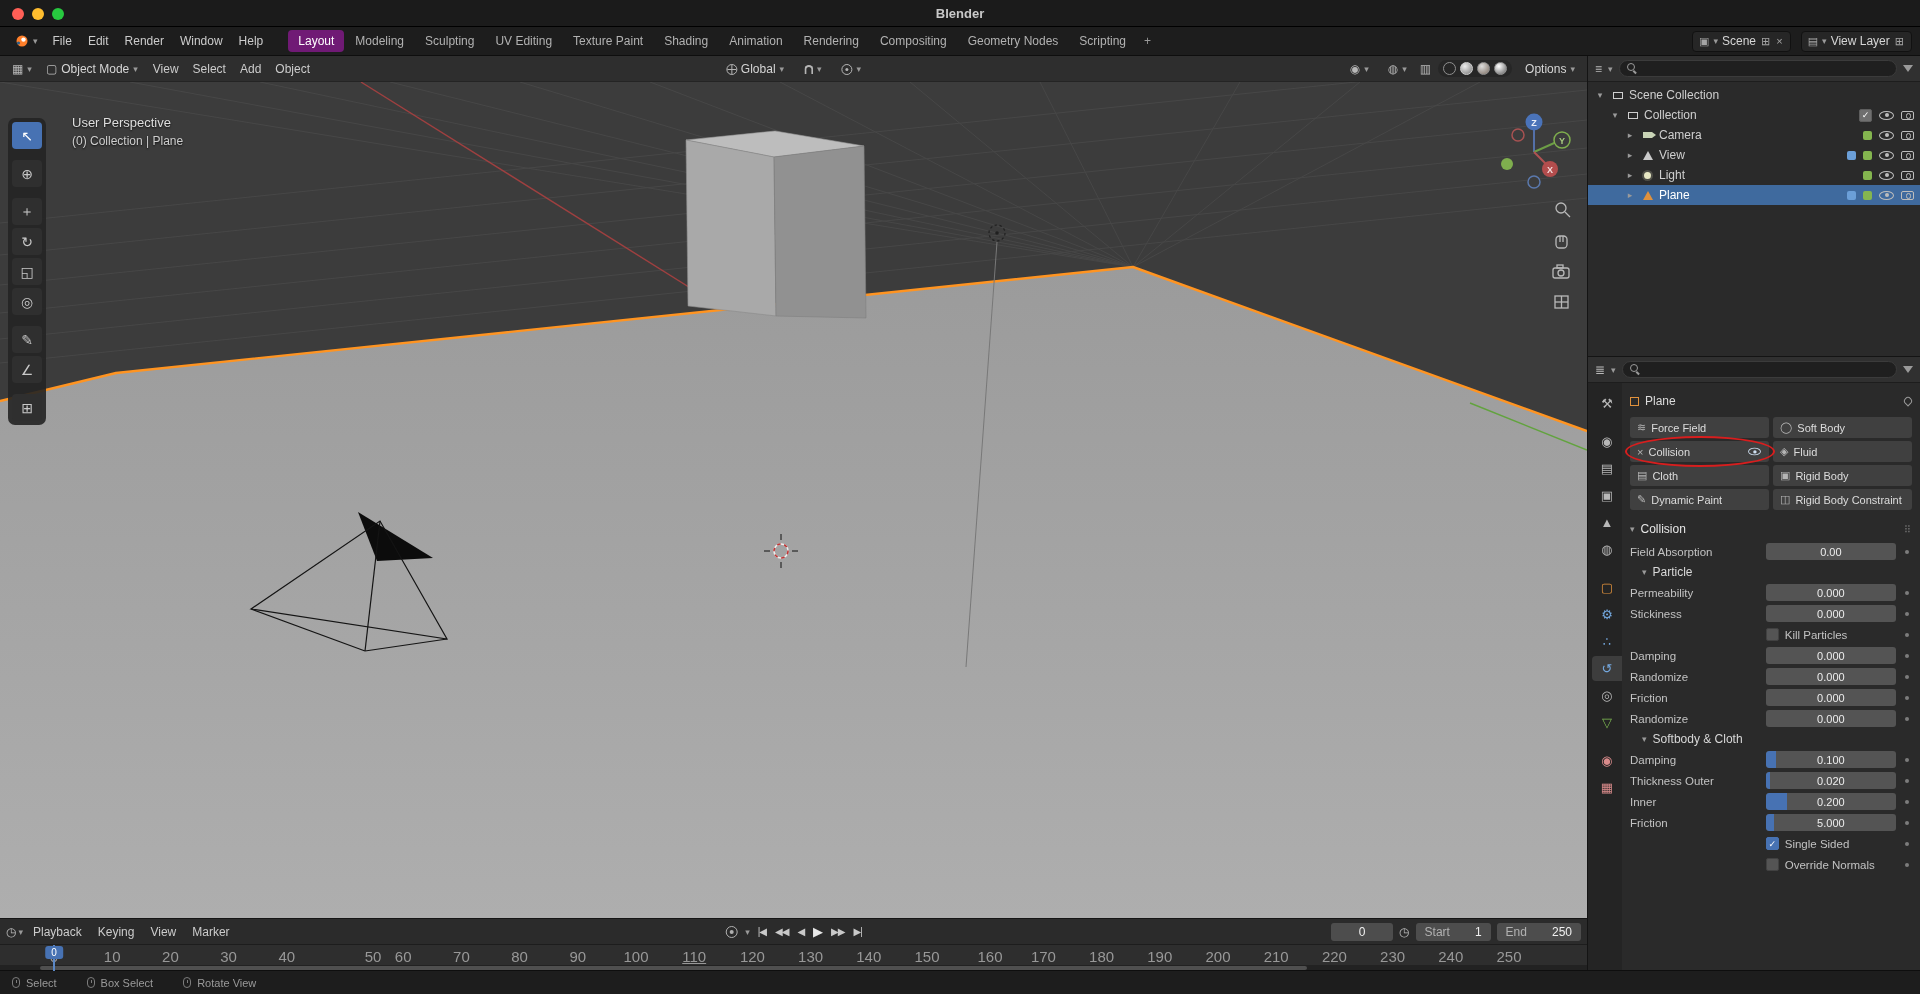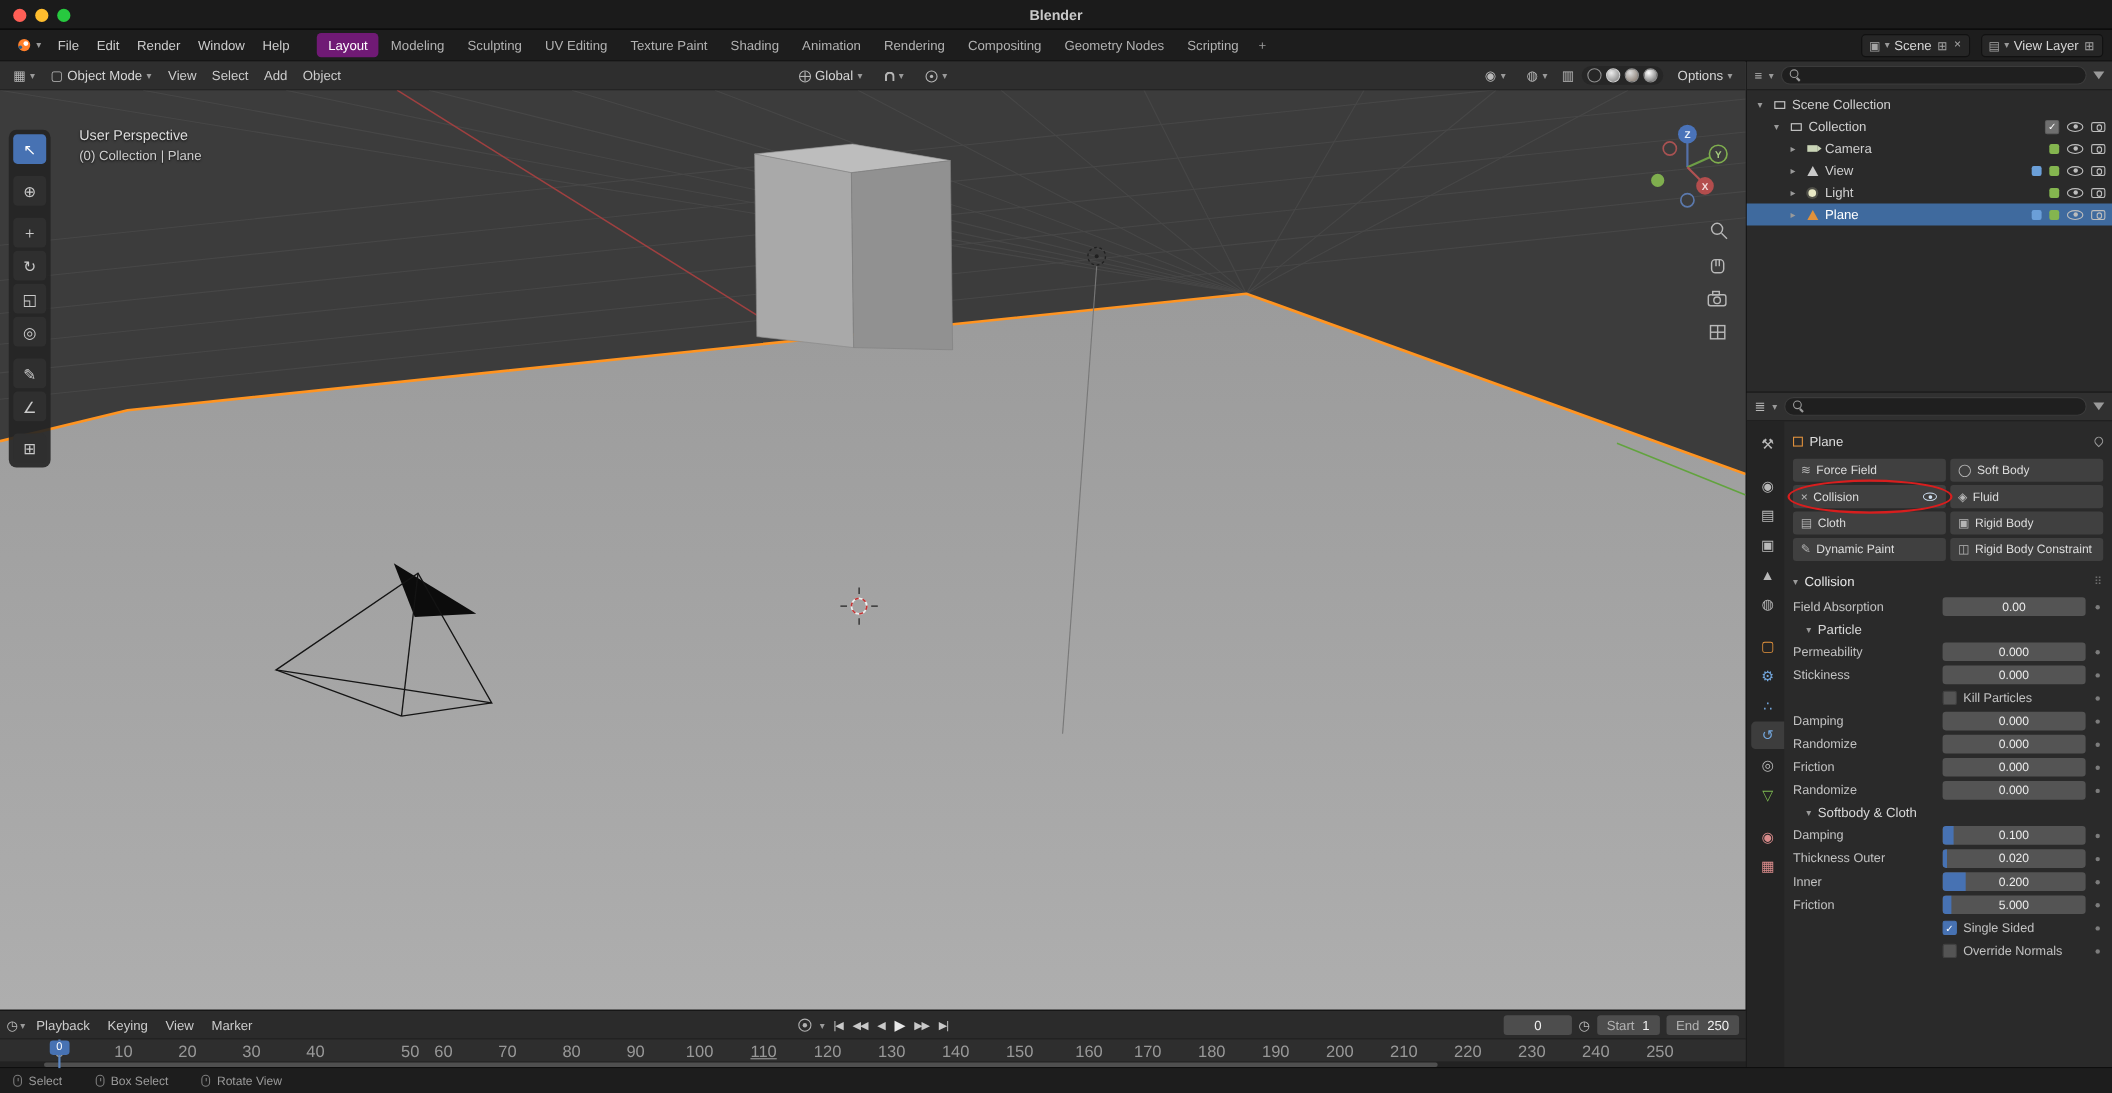--- a/index.html
+++ b/index.html
@@ -121,21 +121,21 @@
   
   .timeline{position:absolute;left:0;top:918px;width:1587px;height:52px;background:#262626;border-top:1px solid #151515}
   .tlh{height:26px;background:#2b2b2b;border-bottom:1px solid #1d1d1d;display:flex;align-items:center;padding:0 6px;gap:2px;position:relative}
   .transport{position:absolute;left:50%;transform:translateX(-50%);display:flex;align-items:center;gap:8px}
   .tp-btn{color:#c9c9c9;font-size:10px;letter-spacing:-1px}
   .tp-btn.play{font-size:13px;color:#e8e8e8}
   .autokey{width:12px;height:12px;border:1.3px solid #b0b0b0;border-radius:50%;position:relative}
   .autokey::after{content:"";position:absolute;left:50%;top:50%;width:4px;height:4px;margin:-2px;border-radius:50%;background:#b0b0b0}
   .tlh-right{margin-left:auto;display:flex;align-items:center;gap:6px}
   .frame-field{width:62px;height:18px;background:#4d4d4d;border-radius:3px;display:flex;align-items:center;justify-content:center;color:#f0f0f0}
-  .range-pill{height:18px;background:#4d4d4d;border-radius:3px;display:flex;align-items:center;gap:7px;padding:0 9px}
+  .range-pill{height:18px;background:#4d4d4d;border-radius:3px;display:flex;align-items:center;gap:25px;padding:0 9px}
   .range-pill .rl{color:#b2b2b2}.range-pill .rv{color:#f0f0f0}
   .ruler{position:relative;height:20px;background:#2e2e2e}
   .tick-label{position:absolute;top:3px;transform:translateX(-50%);font-size:15px;color:#989898}
   .playhead-line{position:absolute;top:0;bottom:-6px;width:2px;background:#5b87c4;z-index:2}
   .playhead-badge{position:absolute;top:1px;transform:translateX(-50%);background:#4772b3;color:#fff;font-size:10px;border-radius:3px;padding:1px 6px;z-index:3}
   .tl-bottom{position:relative;height:6px;background:#222}
   .tl-scrollbar{position:absolute;left:40px;right:280px;top:1px;height:4px;background:#4f4f4f;border-radius:2px}
 
   
   .statusbar{position:absolute;left:0;top:970px;width:1920px;height:24px;background:#1d1d1d;border-top:1px solid #0e0e0e;display:flex;align-items:center;gap:30px;padding:0 12px;color:#9a9a9a;font-size:11px}

